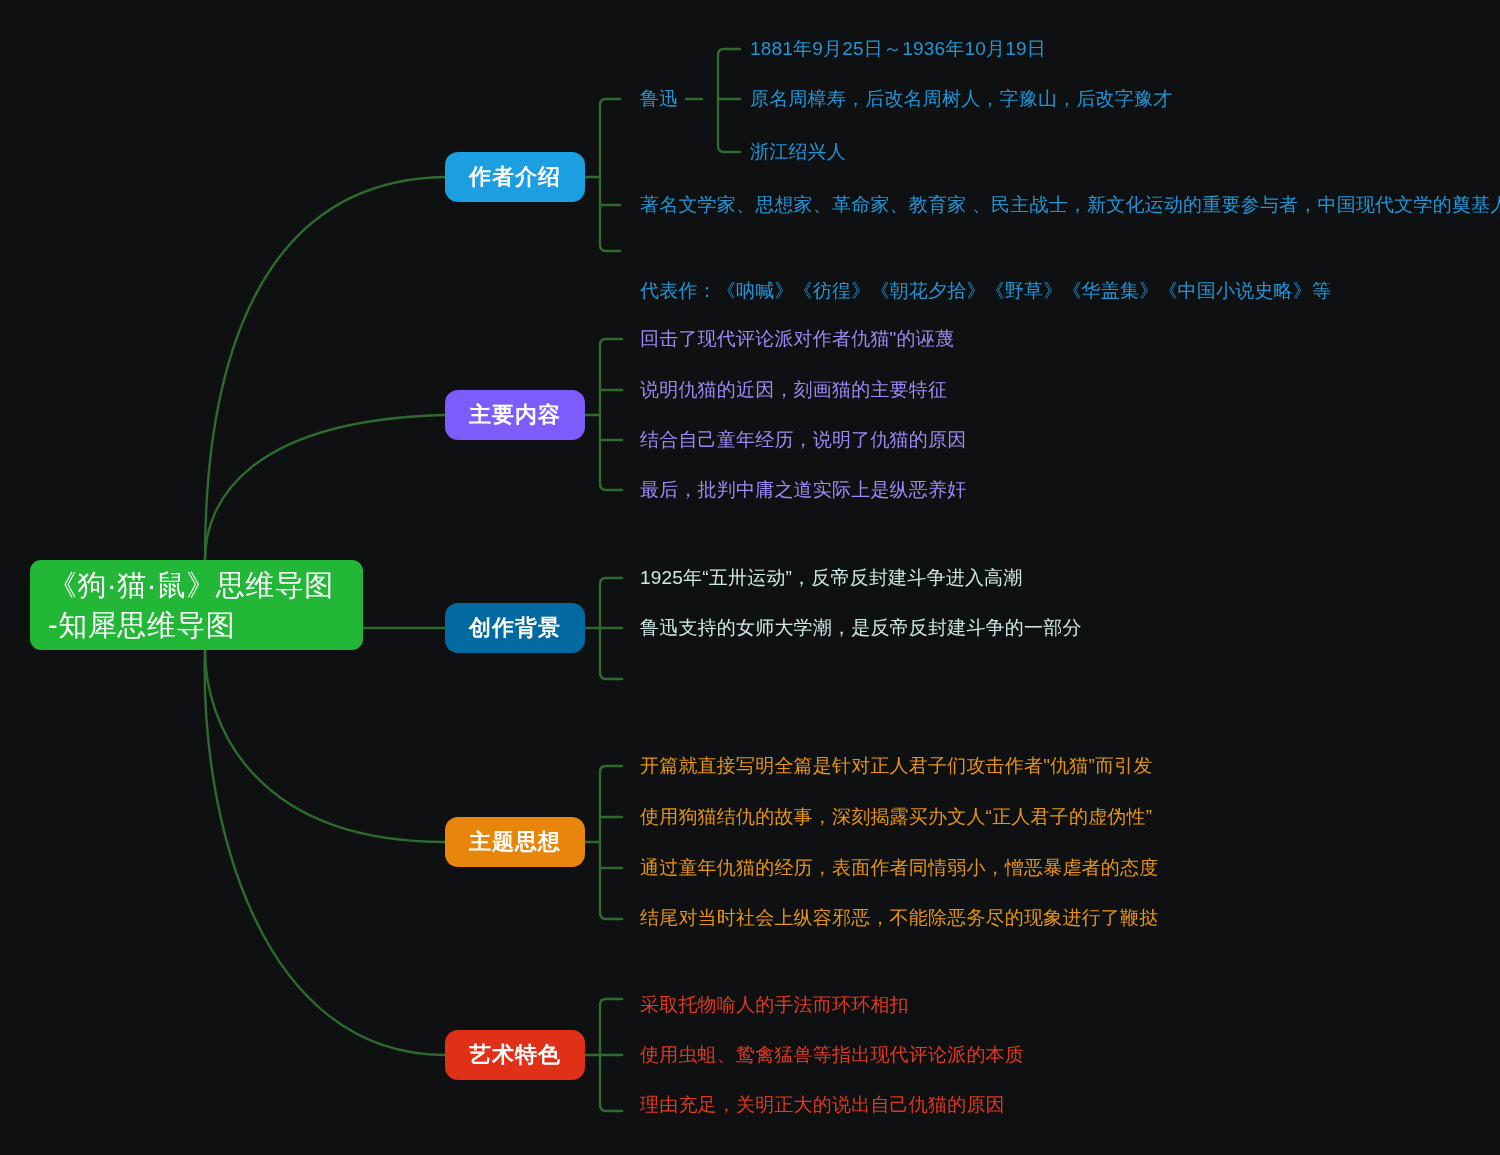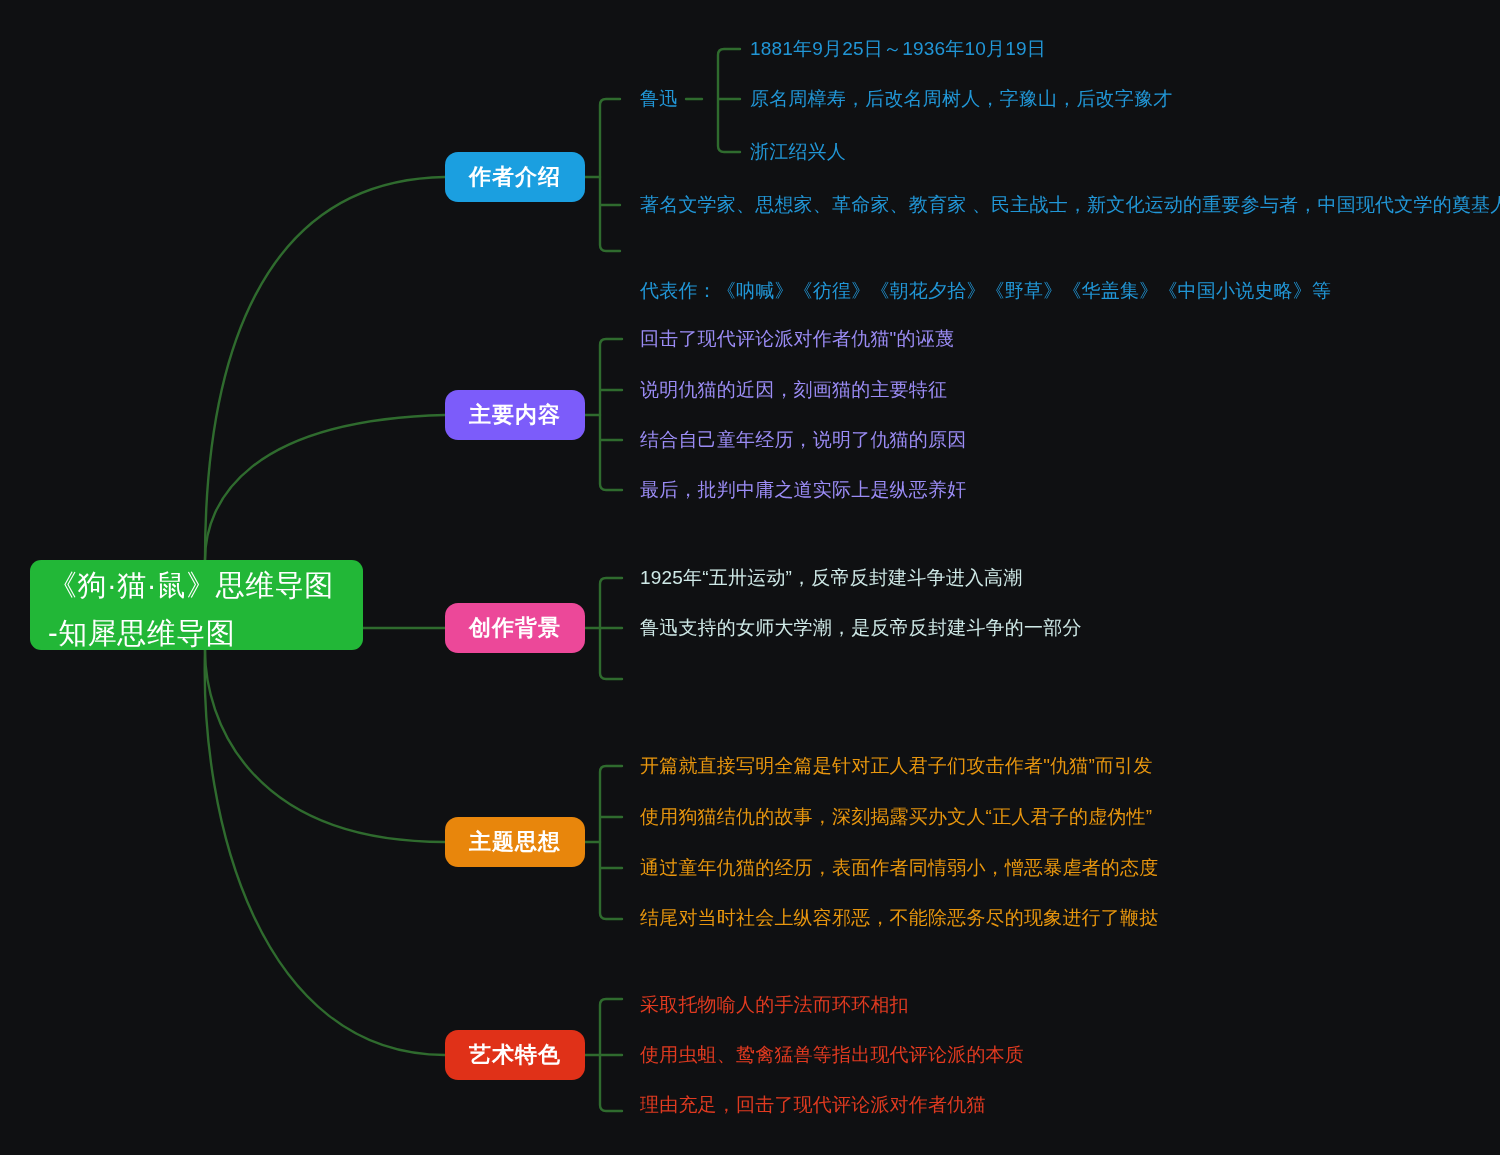--- a/index.html
+++ b/index.html
@@ -42,21 +42,21 @@
     color: #ffffff;
     font-size: 29px;
     line-height: 40px;
     font-weight: 500;
     letter-spacing: 0.5px;
     flex-direction: column;
     justify-content: center;
     align-items: flex-start;
     padding: 0 18px;
   }
-  .root-line { display: block; margin-top: 8px; }
+  .root-line { display: block; }
   .branch-node {
     border-radius: 13px;
     color: #ffffff;
     font-size: 22px;
     font-weight: 600;
     letter-spacing: 1px;
     height: 50px;
     width: 140px;
     left: 445px;
   }
@@ -127,34 +127,34 @@
   <div class="leaf" style="left:640px; top:238px; color:#2196d6;margin-top:40px;">代表作：《呐喊》《彷徨》《朝花夕拾》《野草》《华盖集》《中国小说史略》等</div>
 
   <div class="node branch-node" style="top:390px; background:#7c5cfa;">
     <span>主要内容</span>
   </div>
   <div class="leaf" style="left:640px; top:326px; color:#9b8cf5;">回击了现代评论派对作者仇猫"的诬蔑</div>
   <div class="leaf" style="left:640px; top:377px; color:#9b8cf5;">说明仇猫的近因，刻画猫的主要特征</div>
   <div class="leaf" style="left:640px; top:427px; color:#9b8cf5;">结合自己童年经历，说明了仇猫的原因</div>
   <div class="leaf" style="left:640px; top:477px; color:#9b8cf5;">最后，批判中庸之道实际上是纵恶养奸</div>
 
-  <div class="node branch-node" style="top:603px; background:#ec4899;">
+  <div class="node branch-node" style="top:603px; background:#0369a1;">
     <span>创作背景</span>
   </div>
   <div class="leaf" style="left:640px; top:565px; color:#cfe9e7;">1925年“五卅运动”，反帝反封建斗争进入高潮</div>
   <div class="leaf" style="left:640px; top:615px; color:#cfe9e7;">鲁迅支持的女师大学潮，是反帝反封建斗争的一部分</div>
 
   <div class="node branch-node" style="top:817px; background:#e8860c;">
     <span>主题思想</span>
   </div>
   <div class="leaf" style="left:640px; top:753px; color:#e8960e;">开篇就直接写明全篇是针对正人君子们攻击作者"仇猫”而引发</div>
   <div class="leaf" style="left:640px; top:804px; color:#e8960e;">使用狗猫结仇的故事，深刻揭露买办文人“正人君子的虚伪性”</div>
   <div class="leaf" style="left:640px; top:855px; color:#e8960e;">通过童年仇猫的经历，表面作者同情弱小，憎恶暴虐者的态度</div>
   <div class="leaf" style="left:640px; top:905px; color:#e8960e;">结尾对当时社会上纵容邪恶，不能除恶务尽的现象进行了鞭挞</div>
 
   <div class="node branch-node" style="top:1030px; background:#e03118;">
     <span>艺术特色</span>
   </div>
   <div class="leaf" style="left:640px; top:992px; color:#e03a20;">采取托物喻人的手法而环环相扣</div>
   <div class="leaf" style="left:640px; top:1042px; color:#e03a20;">使用虫蛆、鸷禽猛兽等指出现代评论派的本质</div>
-  <div class="leaf" style="left:640px; top:1092px; color:#e03a20;">理由充足，回击了现代评论派对作者仇猫</div>
+  <div class="leaf" style="left:640px; top:1092px; color:#e03a20;">理由充足，关明正大的说出自己仇猫的原因</div>
 
 </div>
 
 </body></html>

